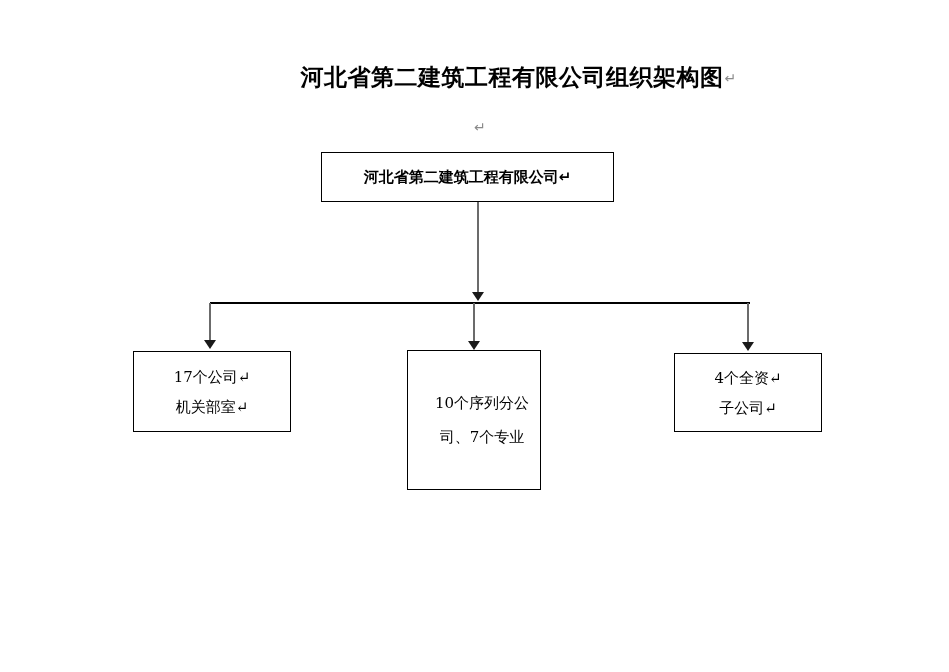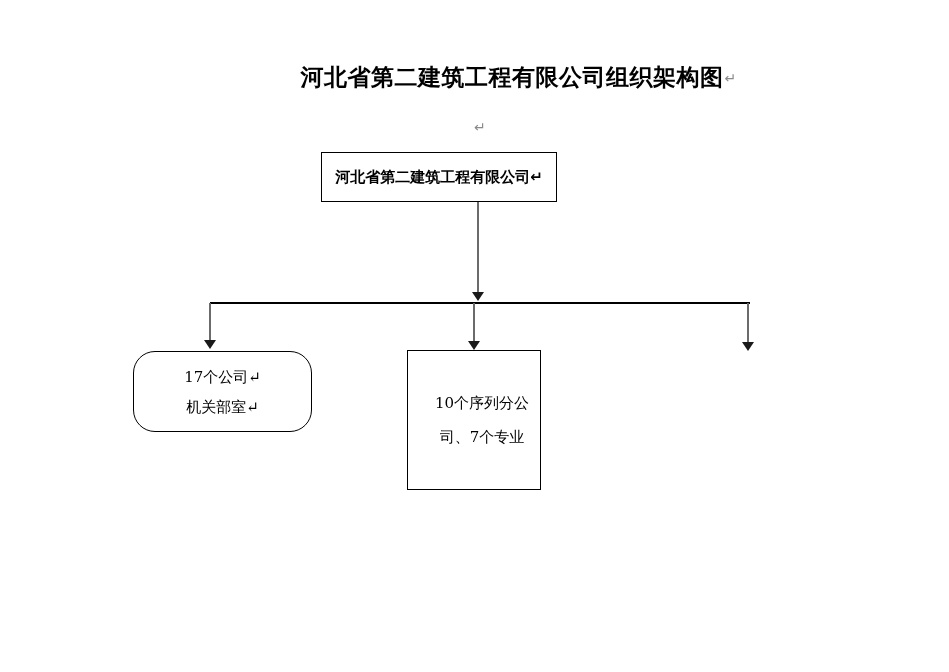--- a/index.html
+++ b/index.html
@@ -66,38 +66,37 @@
     display: flex;
     flex-direction: column;
     align-items: center;
     justify-content: center;
     color: #000000;
   }
 
   .node-root {
     left: 321px;
     top: 152px;
-    width: 236px;
+    width: 293px;
     height: 50px;
     font-family: "DejaVu Sans", "Liberation Sans", sans-serif;
     font-size: 15px;
     font-weight: bold;
   }
 
   .node-leaf {
     font-family: "DejaVu Serif", "Liberation Serif", serif;
     font-size: 15px;
     font-weight: normal;
   }
   .node-left {
     left: 133px;
     top: 351px;
-    width: 179px;
+    width: 158px;
     height: 81px;
-    border-radius: 22px;
   }
   .node-middle {
     left: 407px;
     top: 350px;
     width: 134px;
     height: 140px;
     padding-left: 16px;
   }
   .node-right {
     left: 674px;
@@ -184,14 +183,18 @@
   <div class="node-box node-leaf node-left">
     <div class="line-row">17个公司↵</div>
     <div class="line-row">机关部室↵</div>
   </div>
 
   <div class="node-box node-leaf node-middle">
     <div class="line-row">10个序列分公</div>
     <div class="line-row">司、7个专业</div>
   </div>
 
+  <div class="node-box node-leaf node-right">
+    <div class="line-row">4个全资↵</div>
+    <div class="line-row">子公司↵</div>
+  </div>
 
 </div>
 
 </body></html>

